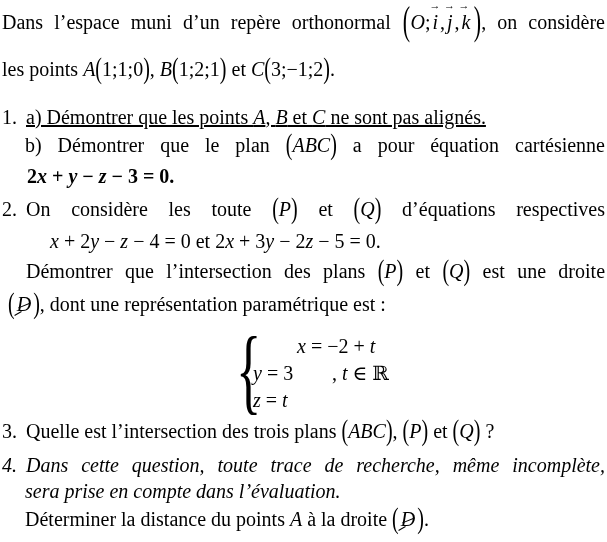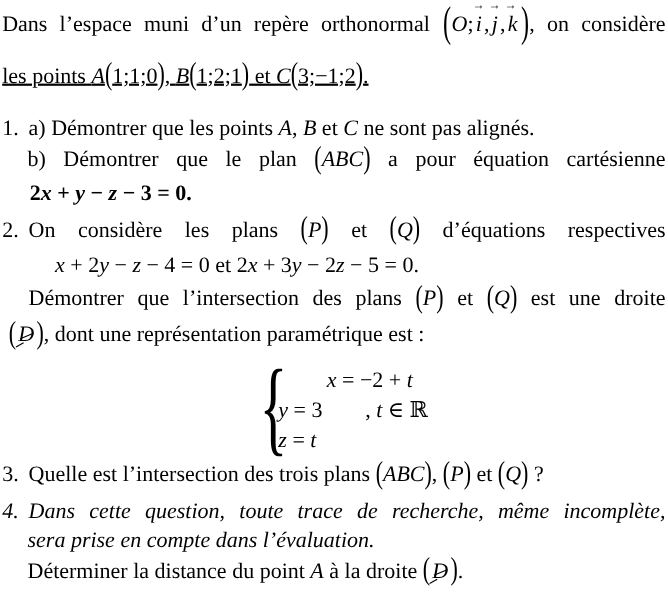--- a/index.html
+++ b/index.html
@@ -14,22 +14,22 @@
   .num{display:inline-block;width:24px;font-style:inherit;}
   .pl{display:inline-block;transform:scaleY(1.45);transform-origin:50% 58%;}
   .px{display:inline-block;transform:scaleY(1.95) scaleX(1.1);transform-origin:50% 55%;padding:0 1px;}
   .vec{position:relative;font-style:italic;display:inline-block;padding:0 2px;}
   .vec .ar{position:absolute;left:-1px;right:-4px;top:-9px;font-size:11px;font-style:normal;text-align:center;line-height:10px;}
   .sD{position:relative;font-style:italic;display:inline-block;padding:0 2px;}
   .sD i{position:absolute;background:#000;height:1px;display:block;}
   .sD i.h1{left:18%;right:14%;top:54%;transform:rotate(-22deg);}
   .sD i.h2{left:-6%;right:62%;bottom:3px;transform:rotate(-30deg);}
   #L0{top:9px;left:2px;width:603px;}
-  #L1{top:56px;left:2px;text-decoration:underline;}
-  #L2{top:104px;left:2px;}
+  #L1{top:56px;left:2px;}
+  #L2{top:104px;left:2px;text-decoration:underline;}
   #L3{top:132px;left:25px;width:580px;}
   #L4{top:163px;left:27px;font-weight:bold;}
   #L5{top:196px;left:2px;width:603px;}
   #L6{top:228px;left:26px;margin-left:24px;}
   #L7{top:258px;left:26px;width:579px;}
   #L8{top:291px;left:8px;}
   #L9{top:333px;left:253px;margin-left:44px;}
   #L10{top:360px;left:253px;}
   #L11{top:387px;left:253px;}
   #L12{top:360px;left:332px;}
@@ -45,26 +45,26 @@
 </style>
 </head>
 <body>
 
 <div class="page">
   <div class="line just" id="L0"><span class="">Dans l’espace muni d’un repère orthonormal </span><span class="px">(</span><span class="it">O</span><span class="">;</span><span class="vec">i<span class="ar">→</span></span><span class="">,</span><span class="vec">j<span class="ar">→</span></span><span class="">,</span><span class="vec">k<span class="ar">→</span></span><span class="px">)</span><span class="">, on considère</span></div>
   <div class="line" id="L1"><span class="">les points </span><span class="it">A</span><span class="pl">(</span><span class="">1;1;0</span><span class="pl">)</span><span class="">, </span><span class="it">B</span><span class="pl">(</span><span class="">1;2;1</span><span class="pl">)</span><span class=""> et </span><span class="it">C</span><span class="pl">(</span><span class="">3;−1;2</span><span class="pl">)</span><span class="">.</span></div>
   <div class="line" id="L2"><span class="num">1.</span><span class="">a) Démontrer que les points </span><span class="it">A</span><span class="">, </span><span class="it">B</span><span class=""> et </span><span class="it">C</span><span class=""> ne sont pas alignés.</span></div>
   <div class="line just" id="L3"><span class="">b) Démontrer que le plan </span><span class="pl">(</span><span class="it">ABC</span><span class="pl">)</span><span class=""> a pour équation cartésienne</span></div>
   <div class="line" id="L4"><span class="">2</span><span class="it">x</span><span class=""> + </span><span class="it">y</span><span class=""> − </span><span class="it">z</span><span class=""> − 3 = 0.</span></div>
-  <div class="line just" id="L5"><span class="num">2.</span><span class="">On considère les plans </span><span class="pl">(</span><span class="it">P</span><span class="pl">)</span><span class=""> et </span><span class="pl">(</span><span class="it">Q</span><span class="pl">)</span><span class=""> d’équations respectives</span></div>
+  <div class="line just" id="L5"><span class="num">2.</span><span class="">On considère les toute </span><span class="pl">(</span><span class="it">P</span><span class="pl">)</span><span class=""> et </span><span class="pl">(</span><span class="it">Q</span><span class="pl">)</span><span class=""> d’équations respectives</span></div>
   <div class="line" id="L6"><span class="it">x</span><span class=""> + 2</span><span class="it">y</span><span class=""> − </span><span class="it">z</span><span class=""> − 4 = 0 et 2</span><span class="it">x</span><span class=""> + 3</span><span class="it">y</span><span class=""> − 2</span><span class="it">z</span><span class=""> − 5 = 0.</span></div>
   <div class="line just" id="L7"><span class="">Démontrer que l’intersection des plans </span><span class="pl">(</span><span class="it">P</span><span class="pl">)</span><span class=""> et </span><span class="pl">(</span><span class="it">Q</span><span class="pl">)</span><span class=""> est une droite</span></div>
   <div class="line" id="L8"><span class="pl">(</span><span class="sD">D<i class="h1"></i><i class="h2"></i></span><span class="pl">)</span><span class="">, dont une représentation paramétrique est :</span></div>
   <div id="brace">{</div>
   <div class="line" id="L9"><span class="it">x</span><span class=""> = −2 + </span><span class="it">t</span></div>
   <div class="line" id="L10"><span class="it">y</span><span class=""> = 3</span></div>
   <div class="line" id="L11"><span class="it">z</span><span class=""> = </span><span class="it">t</span></div>
   <div class="line" id="L12"><span class="">, </span><span class="it">t</span><span class=""> ∈ ℝ</span></div>
   <div class="line" id="L13"><span class="num">3.</span><span class="">Quelle est l’intersection des trois plans </span><span class="pl">(</span><span class="it">ABC</span><span class="pl">)</span><span class="">, </span><span class="pl">(</span><span class="it">P</span><span class="pl">)</span><span class=""> et </span><span class="pl">(</span><span class="it">Q</span><span class="pl">)</span><span class=""> ?</span></div>
   <div class="line just" id="L14"><span class="num">4.</span><span class="">Dans cette question, toute trace de recherche, même incomplète,</span></div>
   <div class="line" id="L15"><span class="">sera prise en compte dans l’évaluation.</span></div>
-  <div class="line" id="L16"><span class="">Déterminer la distance du point </span><span class="it">A</span><span class=""> à la droite </span><span class="pl">(</span><span class="sD">D<i class="h1"></i><i class="h2"></i></span><span class="pl">)</span><span class="">.</span></div>
+  <div class="line" id="L16"><span class="">Déterminer la distance du points </span><span class="it">A</span><span class=""> à la droite </span><span class="pl">(</span><span class="sD">D<i class="h1"></i><i class="h2"></i></span><span class="pl">)</span><span class="">.</span></div>
 </div>
 
 </body></html>

